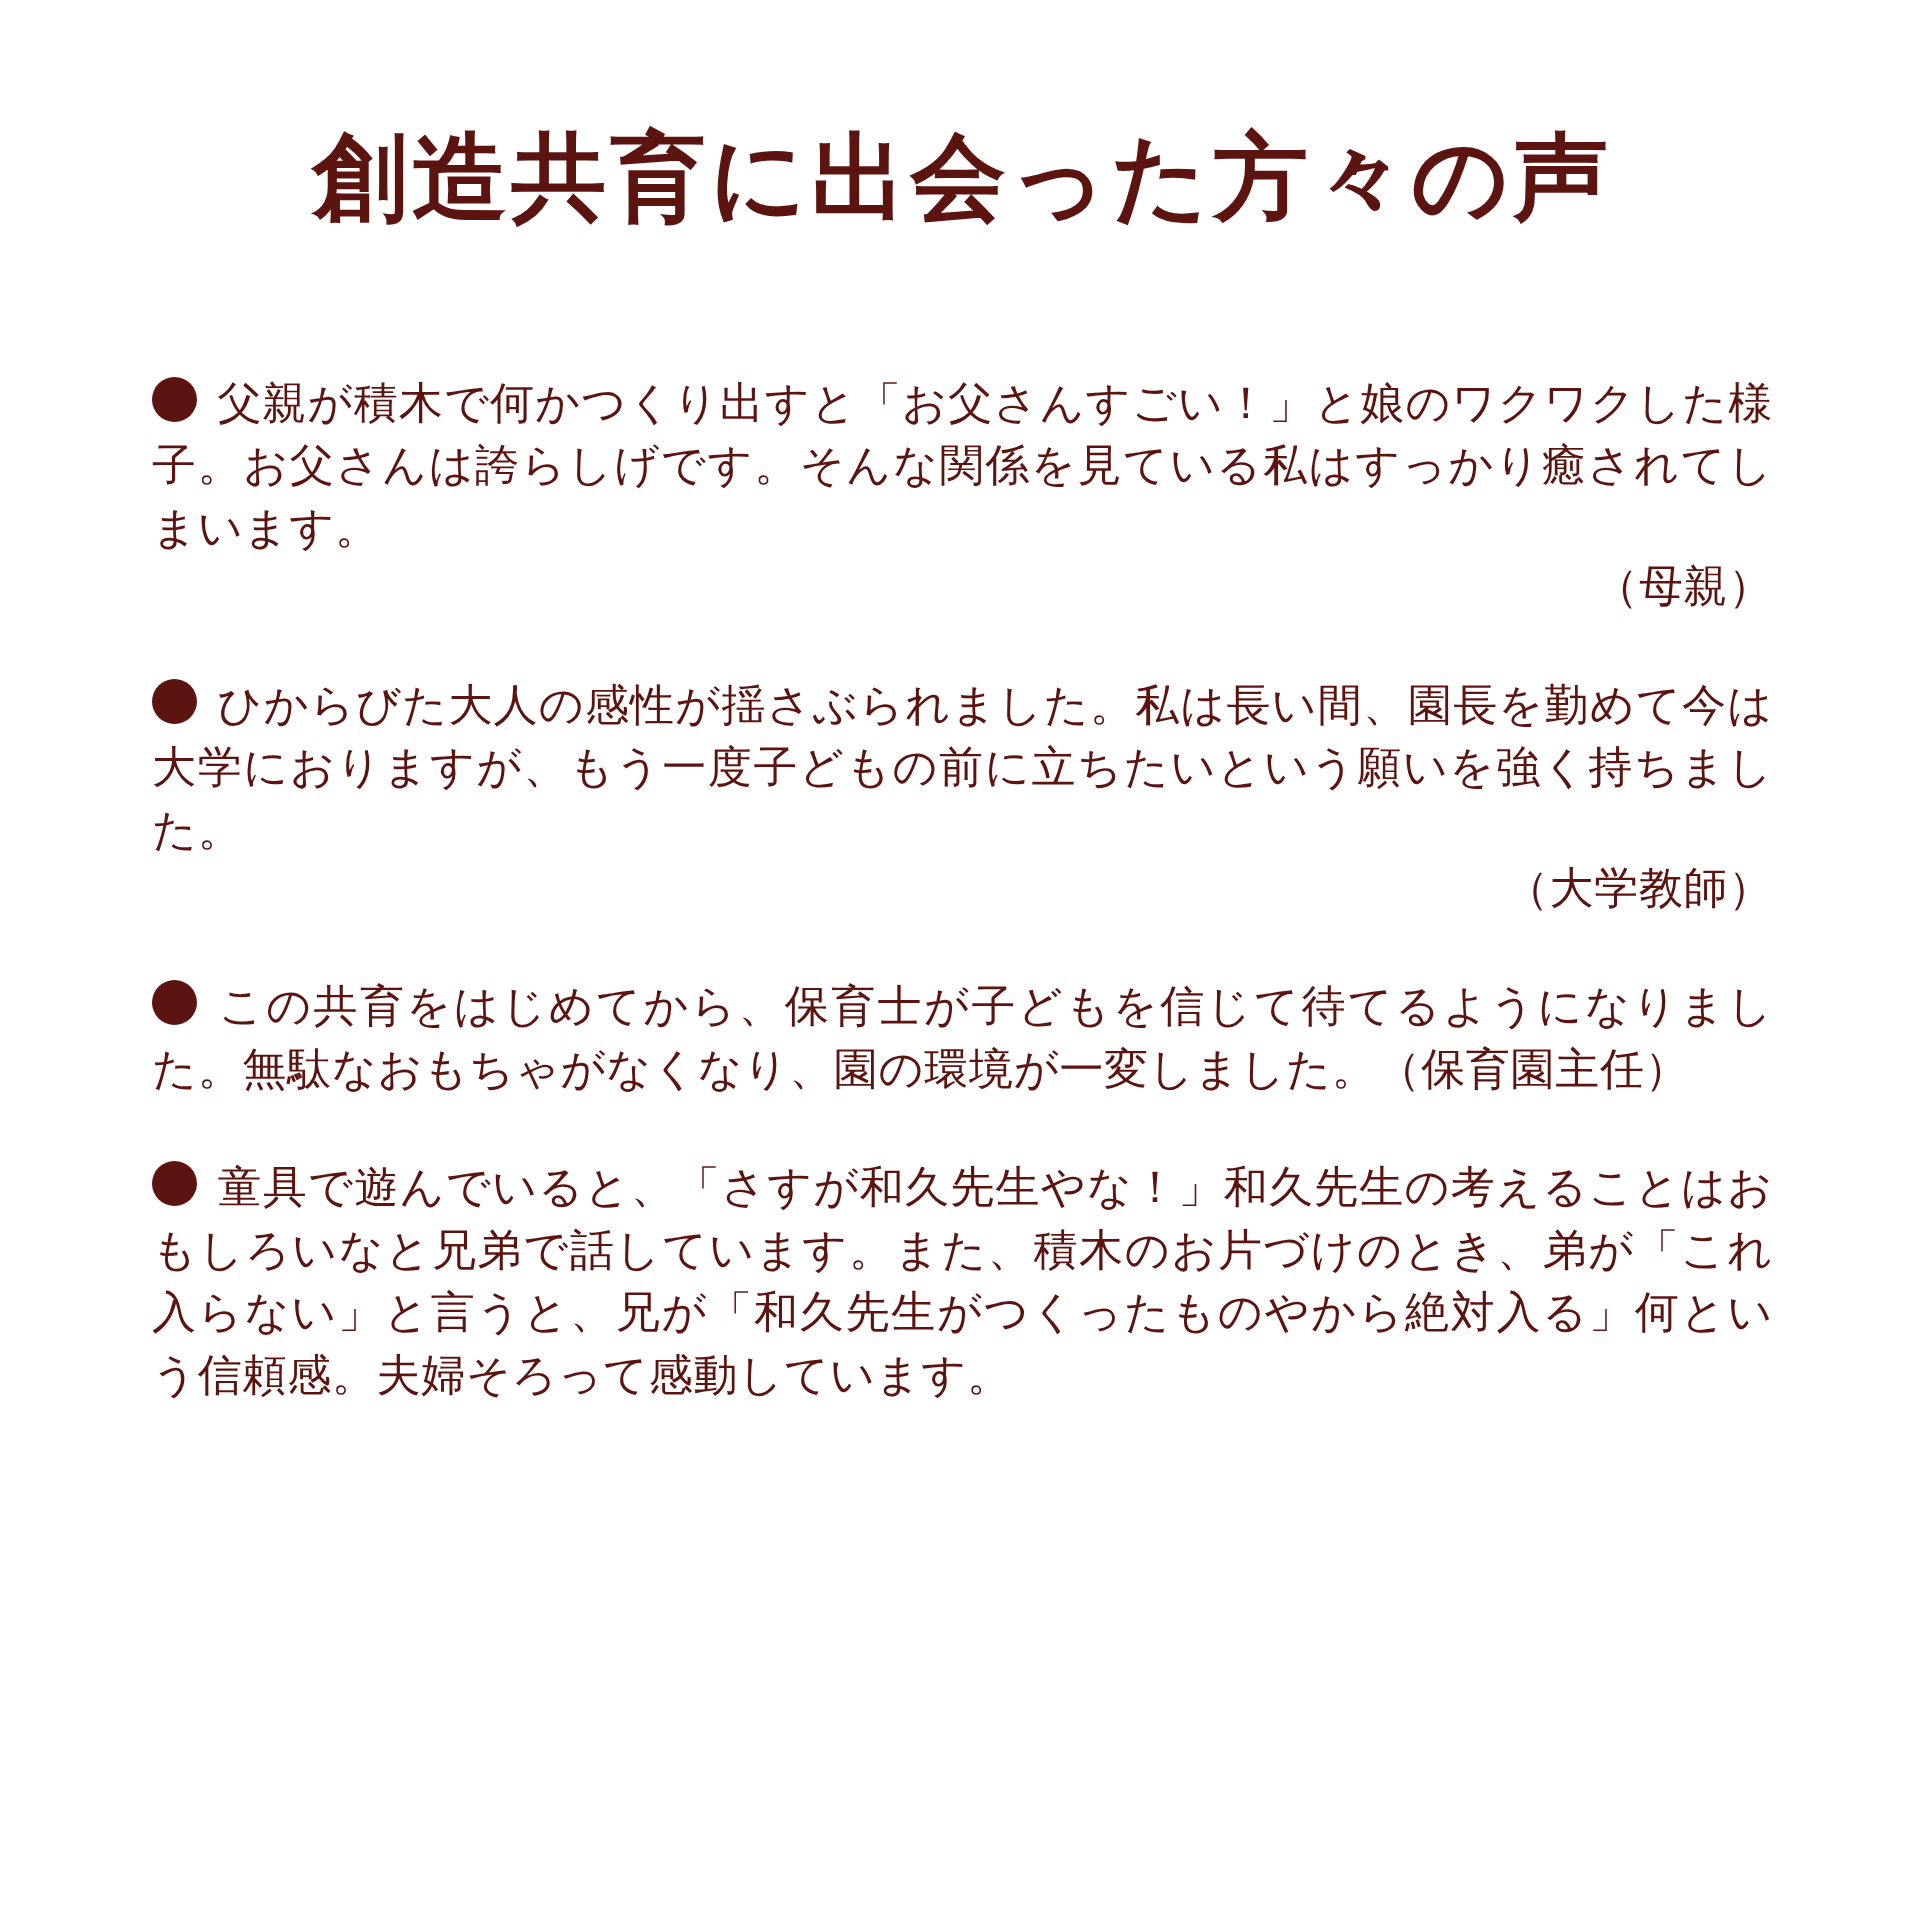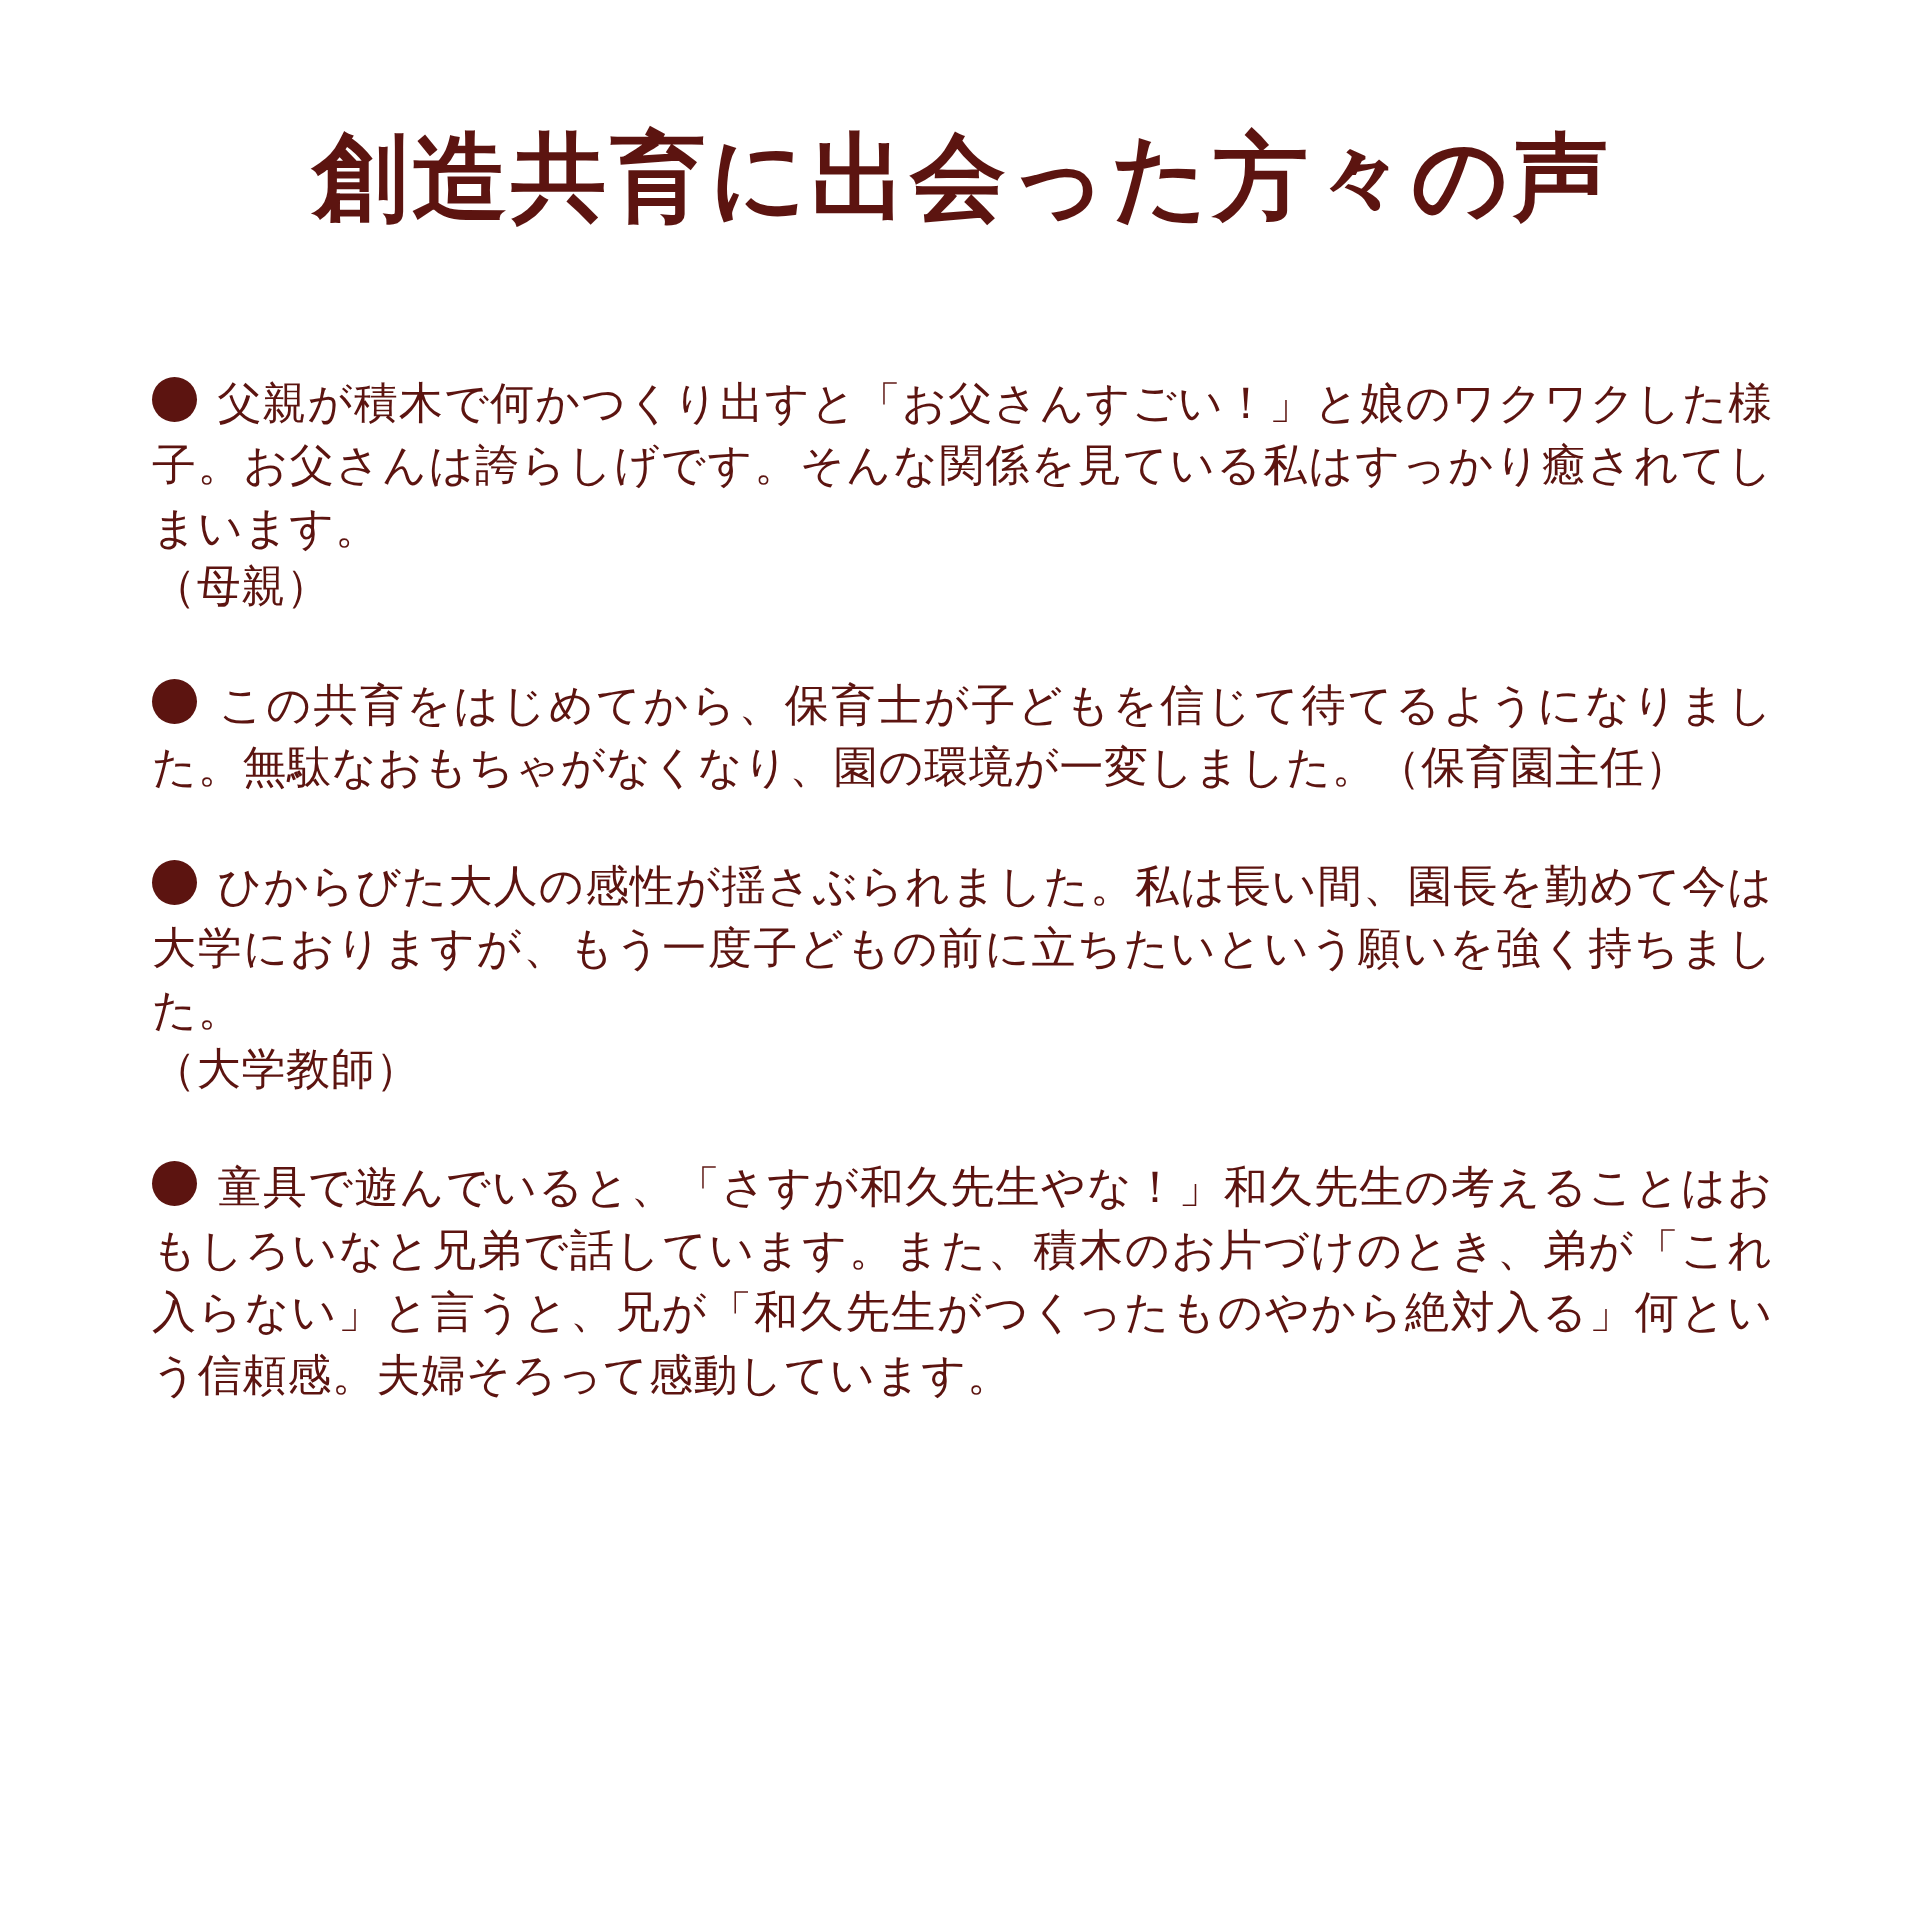--- a/index.html
+++ b/index.html
@@ -57,20 +57,21 @@
     border-radius: 50%;
     background: #5c1410;
     vertical-align: -4.3px;
     margin-right: 20px;
   }
   .body-text {
     display: inline;
   }
   .attrib-line {
     display: block;
+    text-align: right;
     margin-top: -4.3px;
   }
   .attrib-inline {
     white-space: nowrap;
   }
 </style>
 </head>
 <body style="background: rgb(255, 255, 255);">
 
 <div class="page">
@@ -78,26 +79,26 @@
   <h1 class="title" style="color: rgb(92, 20, 16);">創造共育に出会った方々の声</h1>
 
   <div class="content">
 
     <p class="voice" style="color: rgb(92, 20, 16);">
       <span class="bullet" style="background: rgb(92, 20, 16);"></span><span class="body-text">父親が積木で何かつくり出すと「お父さんすごい！」と娘のワクワクした様子。お父さんは誇らしげです。そんな関係を見ている私はすっかり癒されてしまいます。</span>
       <span class="attrib-line">（母親）</span>
     </p>
 
     <p class="voice" style="color: rgb(92, 20, 16);">
-      <span class="bullet" style="background: rgb(92, 20, 16);"></span><span class="body-text">この共育をはじめてから、保育士が子どもを信じて待てるようになりました。無駄なおもちゃがなくなり、園の環境が一変しました。</span><span class="attrib-inline">（保育園主任）</span>
+      <span class="bullet" style="background: rgb(92, 20, 16);"></span><span class="body-text">ひからびた大人の感性が揺さぶられました。私は長い間、園長を勤めて今は大学におりますが、もう一度子どもの前に立ちたいという願いを強く持ちました。</span>
+      <span class="attrib-line">（大学教師）</span>
     </p>
 
     <p class="voice" style="color: rgb(92, 20, 16);">
-      <span class="bullet" style="background: rgb(92, 20, 16);"></span><span class="body-text">ひからびた大人の感性が揺さぶられました。私は長い間、園長を勤めて今は大学におりますが、もう一度子どもの前に立ちたいという願いを強く持ちました。</span>
-      <span class="attrib-line">（大学教師）</span>
+      <span class="bullet" style="background: rgb(92, 20, 16);"></span><span class="body-text">この共育をはじめてから、保育士が子どもを信じて待てるようになりました。無駄なおもちゃがなくなり、園の環境が一変しました。</span><span class="attrib-inline">（保育園主任）</span>
     </p>
 
     <p class="voice" style="color: rgb(92, 20, 16);">
       <span class="bullet" style="background: rgb(92, 20, 16);"></span><span class="body-text">童具で遊んでいると、「さすが和久先生やな！」和久先生の考えることはおもしろいなと兄弟で話しています。また、積木のお片づけのとき、弟が「これ入らない」と言うと、兄が「和久先生がつくったものやから絶対入る」何という信頼感。夫婦そろって感動しています。</span>
     </p>
 
   </div>
 </div>
 
 

